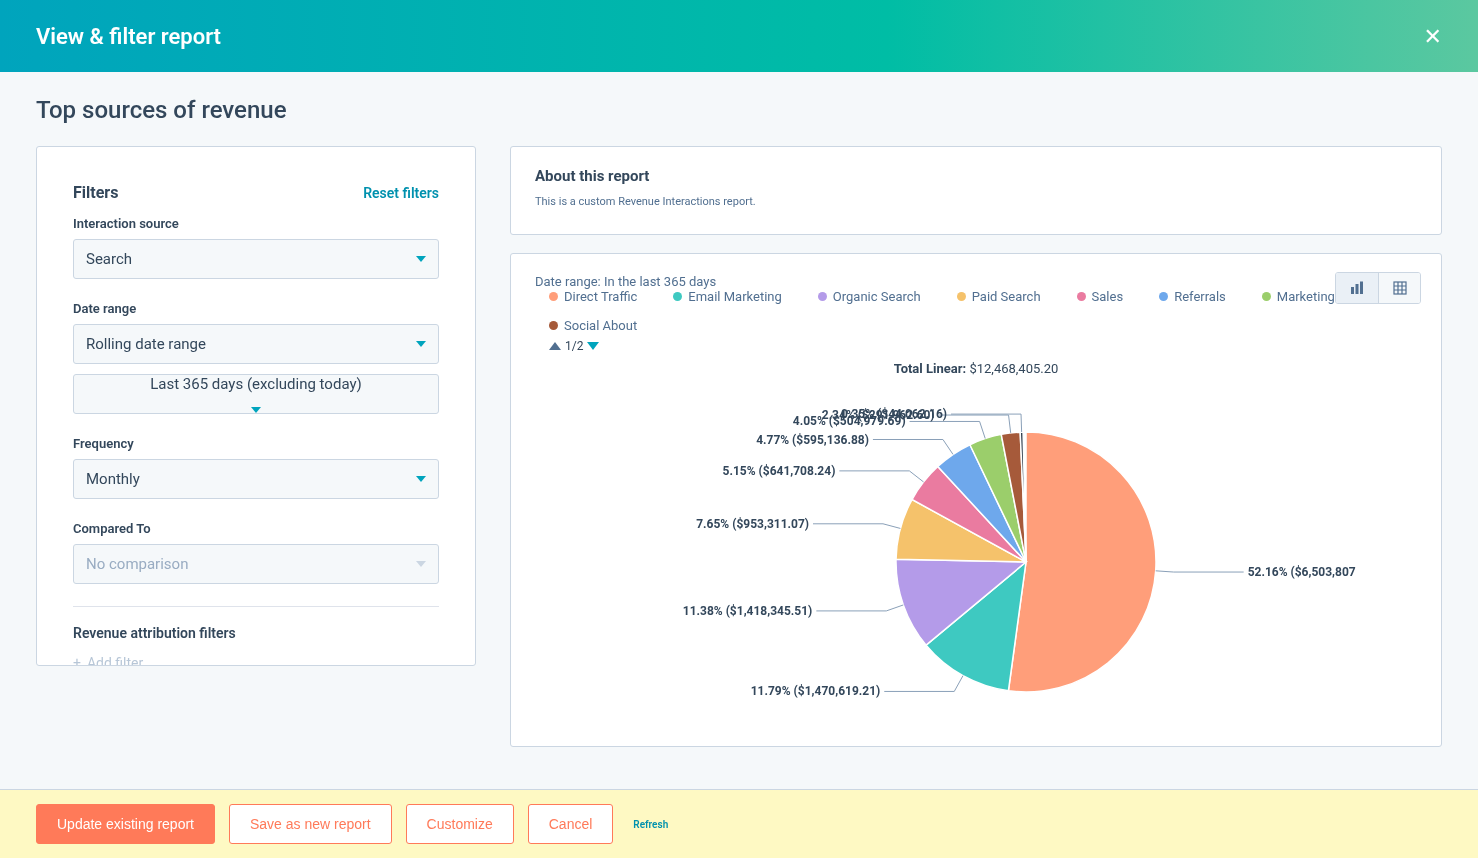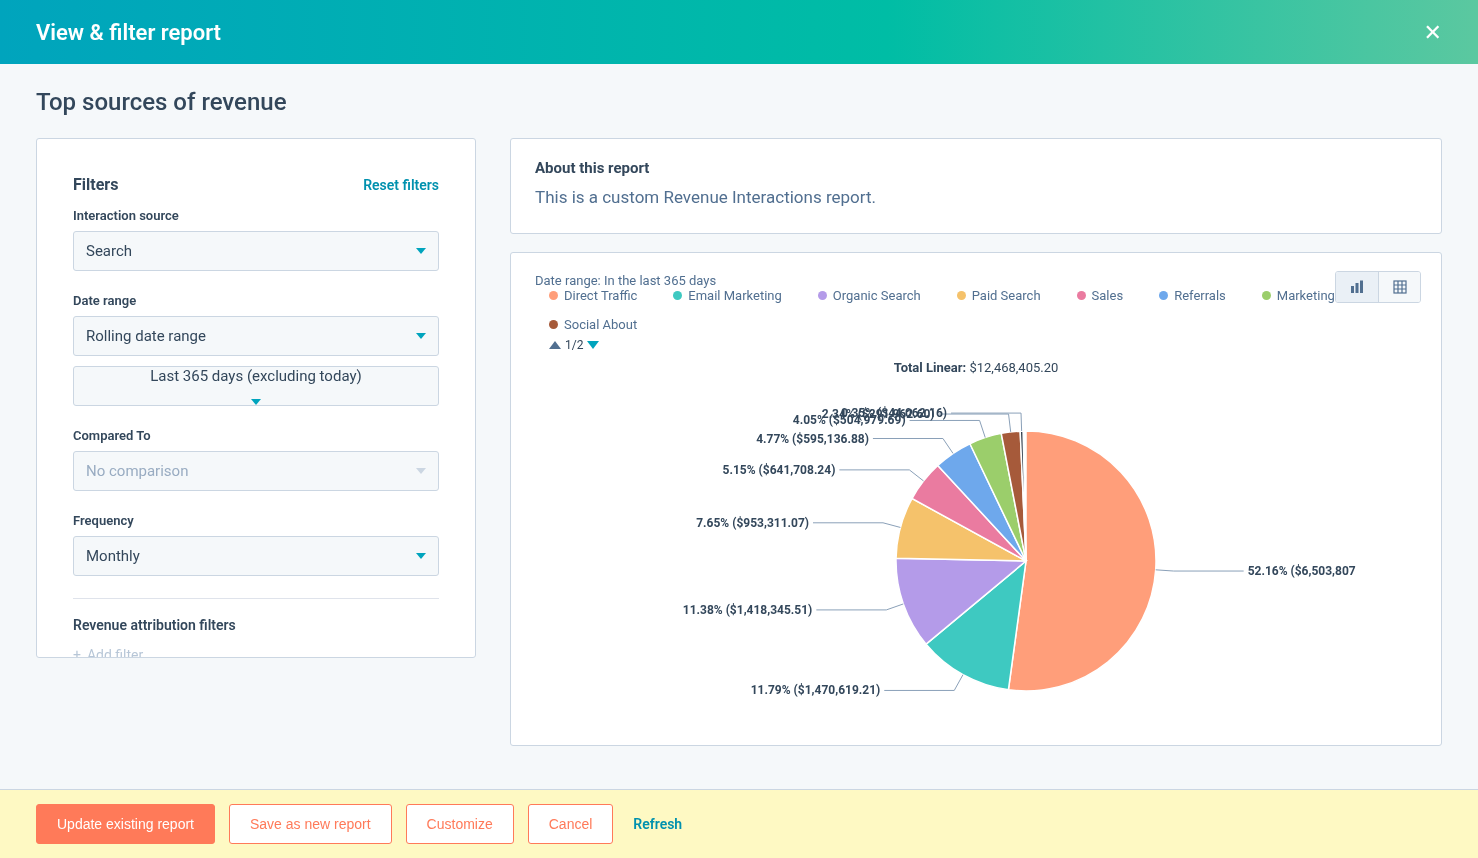--- a/index.html
+++ b/index.html
@@ -3,21 +3,21 @@
 <meta charset="utf-8">
 <style>
   * { box-sizing: border-box; margin:0; padding:0; }
   body {
     font-family: -apple-system, BlinkMacSystemFont, "Segoe UI", Roboto, "Helvetica Neue", Arial, sans-serif;
     background: #f5f8fa;
     color: #33475b;
     font-size: 14px;
   }
   .topbar {
-    height: 64px;
+    height: 72px;
     background: linear-gradient(90deg, #00a4bd 0%, #00bda5 60%, #5bc8a0 100%);
     display:flex;
     align-items:center;
     padding: 0 36px;
     color:#fff;
     justify-content:space-between;
   }
   .topbar h1 { font-size: 22px; font-weight:600; }
   .close-x { cursor:pointer; font-size:22px; color:#fff; }
   .page-body { padding: 24px 36px 90px 36px; }
@@ -47,21 +47,21 @@
   .caret {
     width:0;height:0;border-left:5px solid transparent;border-right:5px solid transparent;border-top:6px solid #00a4bd;
   }
   .caret.gray { border-top-color:#cbd6e2; }
   .hr { border:none; border-top:1px solid #dfe3eb; margin: 12px 0 18px; }
   .subheader { font-size:14px; font-weight:600; color:#33475b; margin-bottom:14px;}
   .add-filter { color:#7c98b6; font-size:14px; display:flex; align-items:center; gap:6px; cursor:pointer; opacity:0.55;}
   .right-col { flex:1; display:flex; flex-direction:column; gap:18px; }
   .about-card { padding: 20px 24px 26px; }
   .about-card h3 { font-size:15px; font-weight:700; color:#33475b; margin-bottom:10px;}
-  .about-card p { font-size:17px; color:#516f90; }
+  .about-card p { font-size:11px; color:#516f90; }
   .chart-card { padding: 20px 24px 24px; position:relative; }
   .chart-toolbar { position:absolute; top:18px; right:20px; display:flex; border:1px solid #cbd6e2; border-radius:3px; overflow:hidden;}
   .chart-toolbar .tbtn { width:42px; height:30px; display:flex; align-items:center;justify-content:center; background:#f5f8fa; cursor:pointer; color:#516f90; font-size:13px;}
   .chart-toolbar .tbtn.active { background:#eaf0f6; }
   .chart-toolbar .tbtn + .tbtn { border-left:1px solid #cbd6e2;}
   .chart-meta { font-size:13px; color:#516f90; }
   .legend { display:flex; flex-wrap:wrap; gap:14px 36px; font-size:13px; color:#516f90; margin-bottom:6px; padding-left:14px;}
   .legend .item { display:flex; align-items:center; gap:6px; cursor:pointer;}
   .dot { width:9px;height:9px;border-radius:50%; display:inline-block;}
   .legend-pager { display:flex; align-items:center; gap:4px; font-size:12px; color:#33475b; margin-left:14px;}
@@ -73,21 +73,21 @@
   .total-line b { font-weight:700;}
   svg { display:block; }
   .slice-label { font-size:12px; font-weight:700; fill:#33475b; }
   .footer-bar {
     position:fixed; bottom:0; left:0; right:0; background:#fef9c3; border-top:1px solid #cbd6e2;
     padding: 14px 36px; display:flex; align-items:center; gap:14px;
   }
   .btn { height:40px; padding:0 20px; border-radius:3px; font-size:14px; font-weight:500; cursor:pointer; display:inline-flex; align-items:center; border:1px solid transparent;}
   .btn.primary { background:#ff7a59; color:#fff; border-color:#ff7a59;}
   .btn.outline { background:#fff; color:#ff7a59; border-color:#ff7a59;}
-  .link-btn { color:#0091ae; font-weight:600; cursor:pointer; font-size:14px; margin-left:6px;}
+  .link-btn { color:#0091ae; font-weight:600; cursor:pointer; font-size:10px; margin-left:6px;}
 </style>
 </head>
 <body>
 
 <div class="topbar">
   <h1>View &amp; filter report</h1>
   <span class="close-x">✕</span>
 </div>
 
 <div class="page-body">
@@ -115,32 +115,32 @@
           <span>Rolling date range</span>
           <span class="caret"></span>
         </div>
         <div class="select">
           <span>Last 365 days (excluding today)</span>
           <span class="caret"></span>
         </div>
       </div>
 
       <div class="field-group">
+        <span class="field-label">Frequency</span>
+        <div class="select">
+          <span>Monthly</span>
+          <span class="caret"></span>
+        </div>
+      </div>
+
+      <div class="field-group">
         <span class="field-label">Compared To</span>
         <div class="select disabled">
           <span>No comparison</span>
           <span class="caret gray"></span>
-        </div>
-      </div>
-
-      <div class="field-group">
-        <span class="field-label">Frequency</span>
-        <div class="select">
-          <span>Monthly</span>
-          <span class="caret"></span>
         </div>
       </div>
 
       <hr class="hr">
 
       <div class="subheader">Revenue attribution filters</div>
       <div class="add-filter">
         <span>+</span>
         <span>Add filter</span>
       </div>

